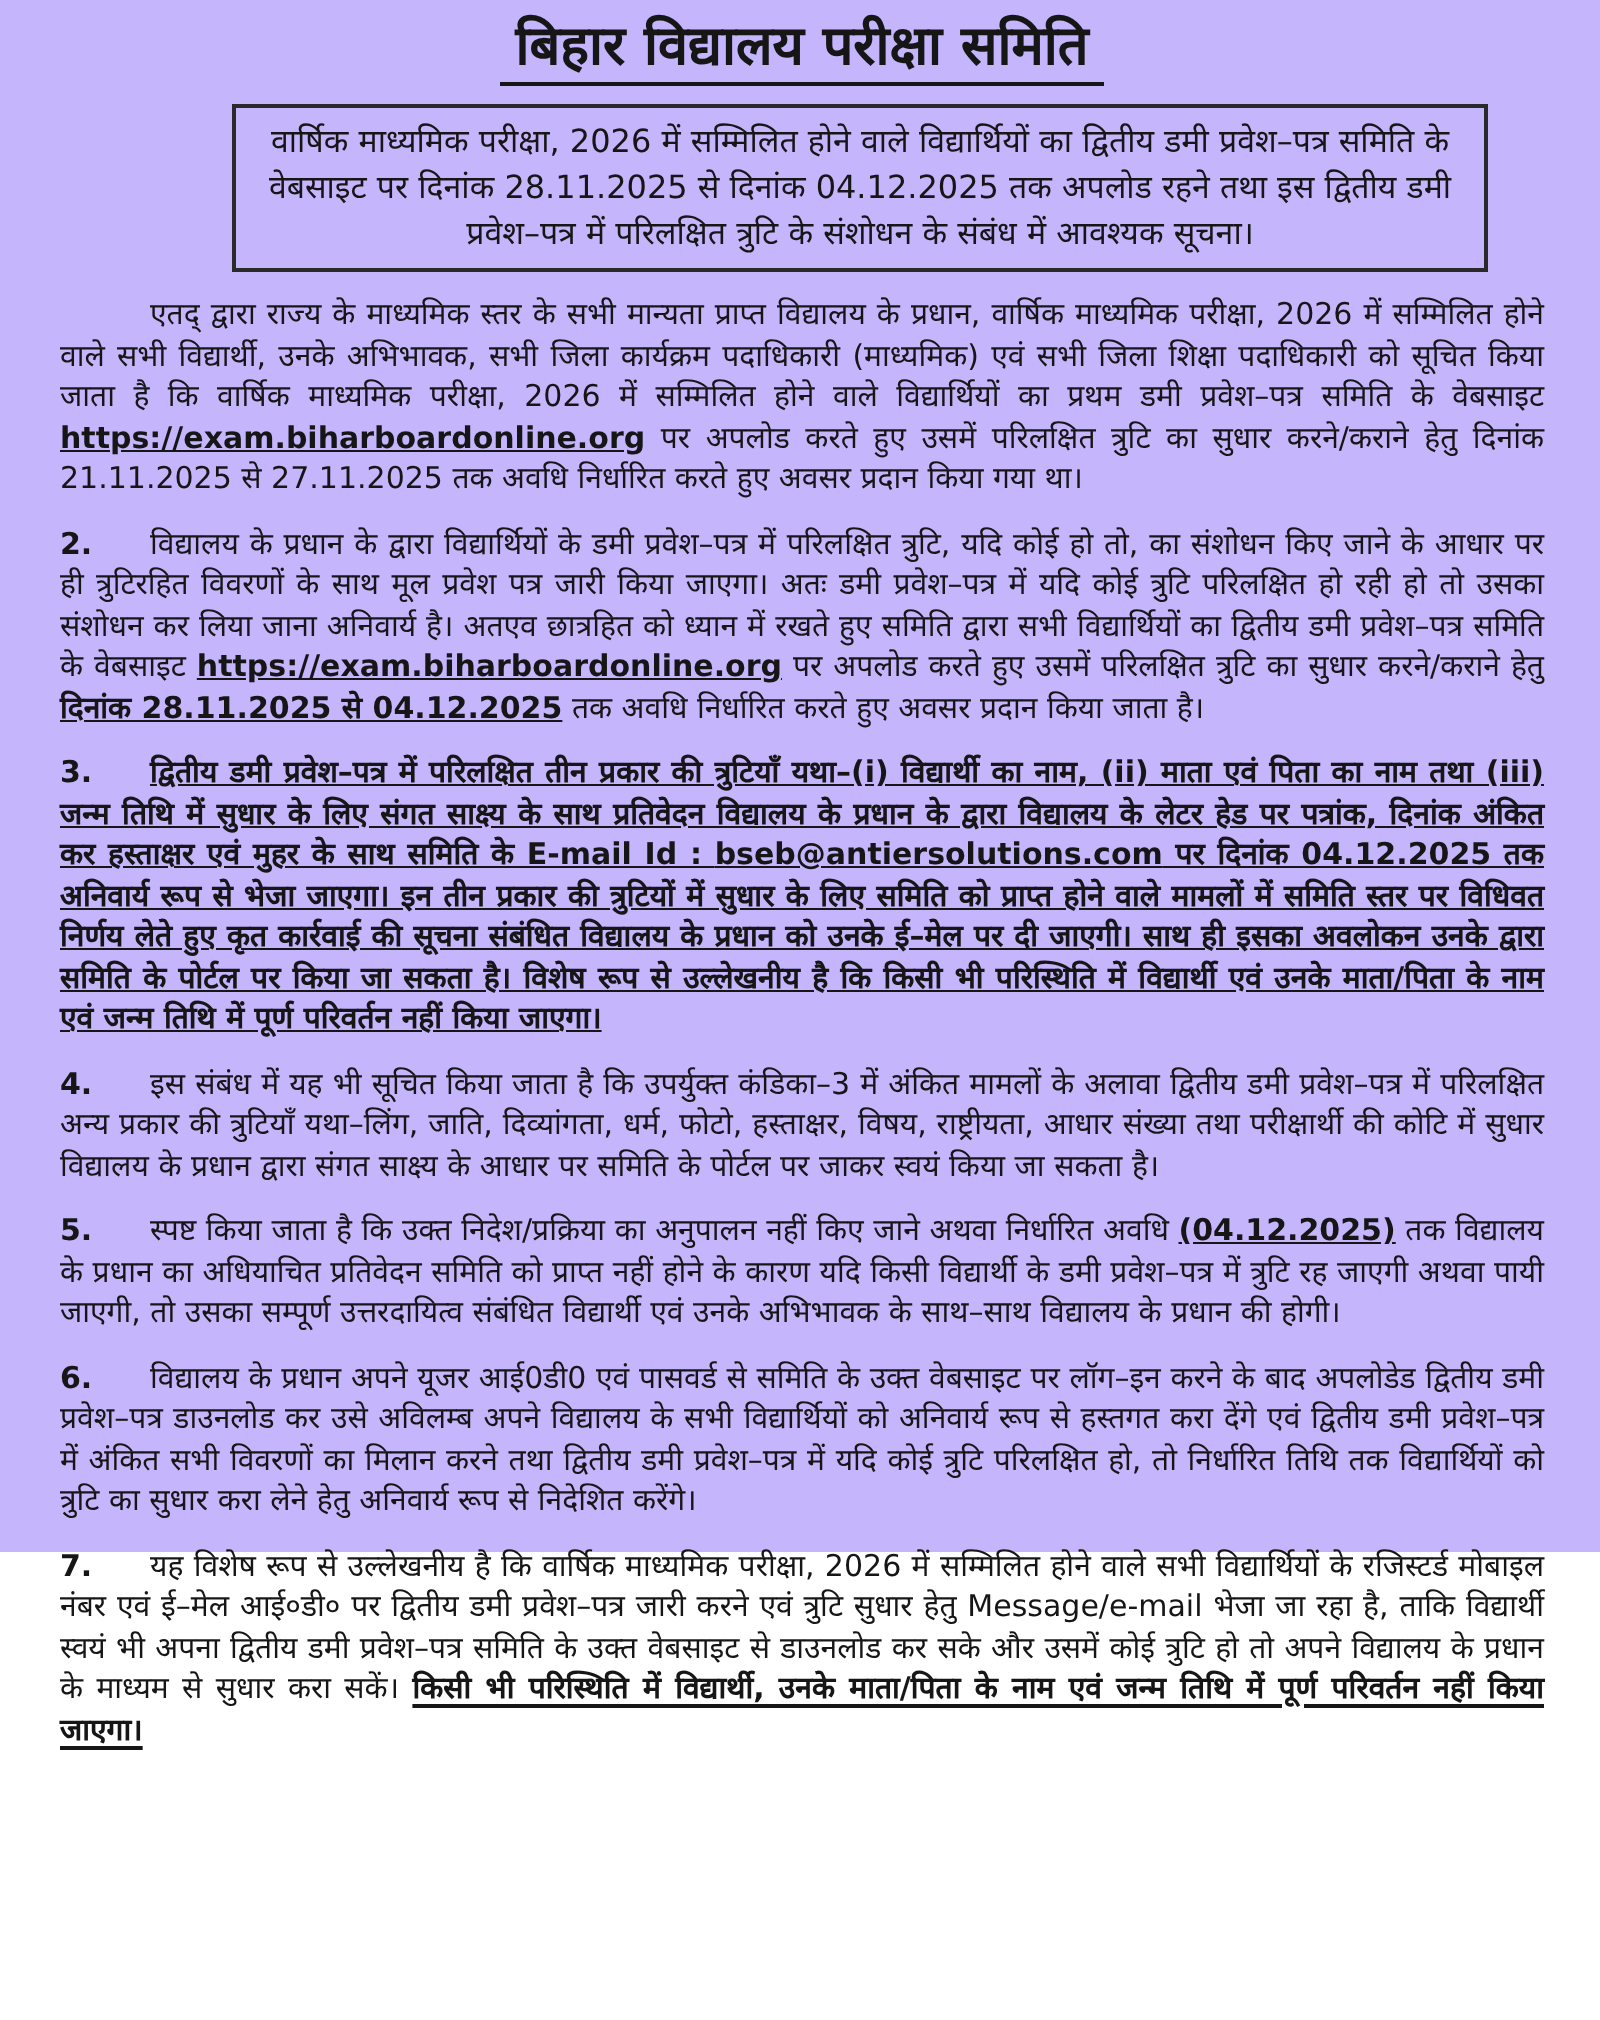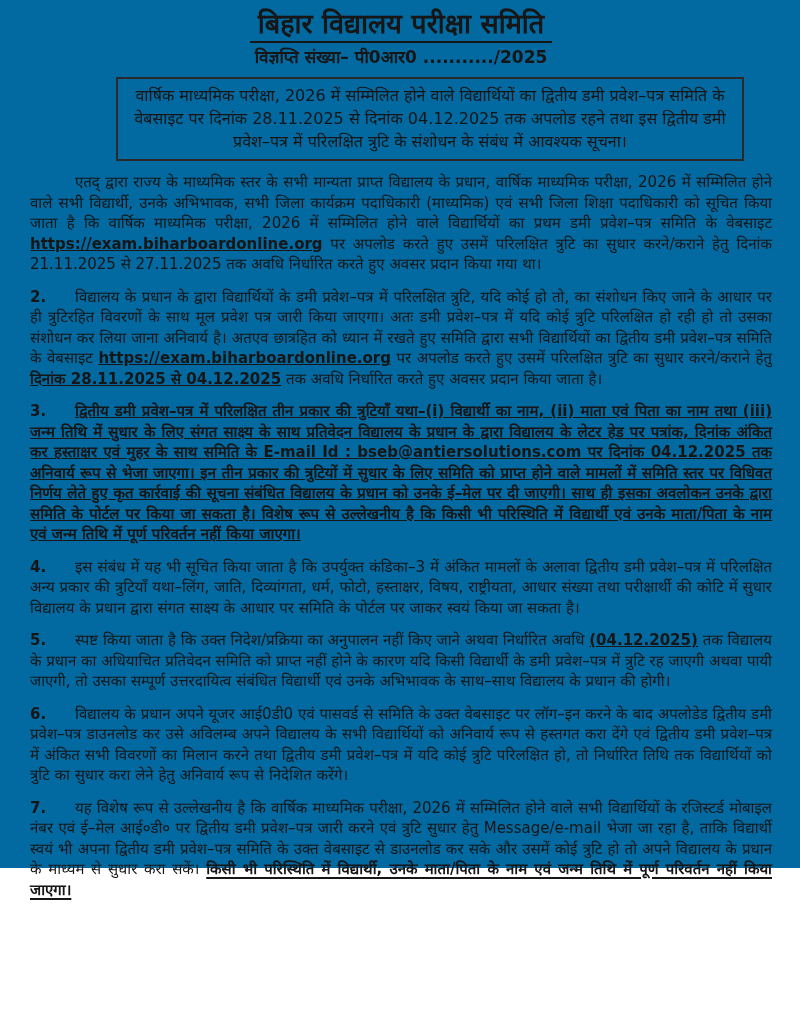--- a/index.html
+++ b/index.html
@@ -10,23 +10,23 @@
   body {
     width: 800px;
     height: 1010px;
     overflow: hidden;
     font-family: "DejaVu Sans", "Liberation Sans", sans-serif;
     color: #161616;
   }
   .page {
     box-sizing: border-box;
     width: 800px;
-    height: 868px;
+    height: 776px;
     padding: 6px 28px 0 30px;
-    background: #0369a1;
+    background: #c4b5fd;
   }
   .title-wrap {
     text-align: center;
     margin-top: 2px;
   }
   .doc-title {
     display: inline-block;
     font-size: 27px;
     font-weight: bold;
     border-bottom: 2px solid #161616;
@@ -73,21 +73,20 @@
 </style>
 </head>
 <body>
 
 <div class="page">
 
   <div class="title-wrap">
     <span class="doc-title">बिहार विद्यालय परीक्षा समिति</span>
   </div>
 
-  <div class="subtitle">विज्ञप्ति संख्या– पी0आर0 .........../2025</div>
 
   <div class="notice-box">
     <span>वार्षिक माध्यमिक परीक्षा, 2026 में सम्मिलित होने वाले विद्यार्थियों का द्वितीय डमी प्रवेश–पत्र समिति के वेबसाइट पर दिनांक 28.11.2025 से दिनांक 04.12.2025 तक अपलोड रहने तथा इस द्वितीय डमी प्रवेश–पत्र में परिलक्षित त्रुटि के संशोधन के संबंध में आवश्यक सूचना।</span>
   </div>
 
   <p class="para first-para"><span>एतद् द्वारा राज्य के माध्यमिक स्तर के सभी मान्यता प्राप्त विद्यालय के प्रधान, वार्षिक माध्यमिक परीक्षा, 2026 में सम्मिलित होने वाले सभी विद्यार्थी, उनके अभिभावक, सभी जिला कार्यक्रम पदाधिकारी (माध्यमिक) एवं सभी जिला शिक्षा पदाधिकारी को सूचित किया जाता है कि वार्षिक माध्यमिक परीक्षा, 2026 में सम्मिलित होने वाले विद्यार्थियों का प्रथम डमी प्रवेश–पत्र समिति के वेबसाइट </span><span class="b">https://exam.biharboardonline.org</span><span> पर अपलोड करते हुए उसमें परिलक्षित त्रुटि का सुधार करने/कराने हेतु दिनांक 21.11.2025 से 27.11.2025 तक अवधि निर्धारित करते हुए अवसर प्रदान किया गया था।</span></p>
 
   <p class="para"><span class="num">2.</span><span class="ptext"><span>विद्यालय के प्रधान के द्वारा विद्यार्थियों के डमी प्रवेश–पत्र में परिलक्षित त्रुटि, यदि कोई हो तो, का संशोधन किए जाने के आधार पर ही त्रुटिरहित विवरणों के साथ मूल प्रवेश पत्र जारी किया जाएगा। अतः डमी प्रवेश–पत्र में यदि कोई त्रुटि परिलक्षित हो रही हो तो उसका संशोधन कर लिया जाना अनिवार्य है। अतएव छात्रहित को ध्यान में रखते हुए समिति द्वारा सभी विद्यार्थियों का द्वितीय डमी प्रवेश–पत्र समिति के वेबसाइट </span><span class="b">https://exam.biharboardonline.org</span><span> पर अपलोड करते हुए उसमें परिलक्षित त्रुटि का सुधार करने/कराने हेतु </span><span class="b">दिनांक 28.11.2025 से 04.12.2025</span><span> तक अवधि निर्धारित करते हुए अवसर प्रदान किया जाता है।</span></span></p>
 
   <p class="para"><span class="num">3.</span><span class="ptext"><span class="b">द्वितीय डमी प्रवेश–पत्र में परिलक्षित तीन प्रकार की त्रुटियाँ यथा–(i) विद्यार्थी का नाम,  (ii) माता एवं पिता का नाम तथा (iii) जन्म तिथि में सुधार के लिए संगत साक्ष्य के साथ प्रतिवेदन विद्यालय के प्रधान के द्वारा विद्यालय के लेटर हेड पर पत्रांक, दिनांक अंकित कर हस्ताक्षर एवं मुहर के साथ समिति के E-mail Id : </span><span class="b">bseb@antiersolutions.com</span><span class="b"> पर दिनांक 04.12.2025 तक अनिवार्य रूप से भेजा जाएगा। इन तीन प्रकार की त्रुटियों में सुधार के लिए समिति को प्राप्त होने वाले मामलों में समिति स्तर पर विधिवत निर्णय लेते हुए कृत कार्रवाई की सूचना संबंधित विद्यालय के प्रधान को उनके ई–मेल पर दी जाएगी। साथ ही इसका अवलोकन उनके द्वारा समिति के पोर्टल पर किया जा सकता है। विशेष रूप से उल्लेखनीय है कि किसी भी परिस्थिति में विद्यार्थी एवं उनके माता/पिता के नाम एवं जन्म तिथि में पूर्ण परिवर्तन नहीं किया जाएगा।</span></span></p>

